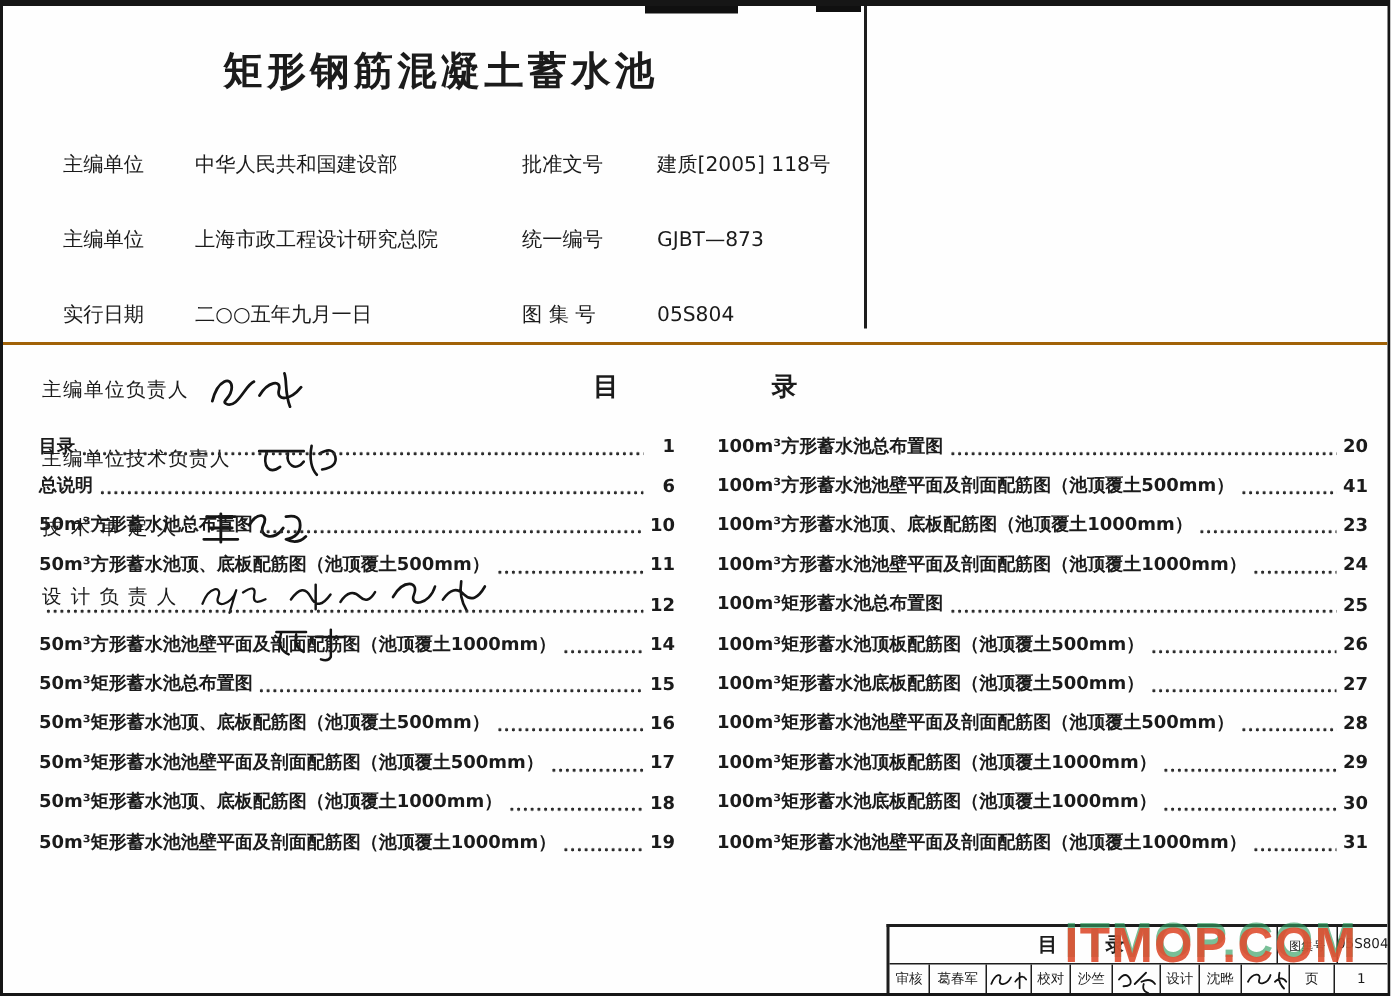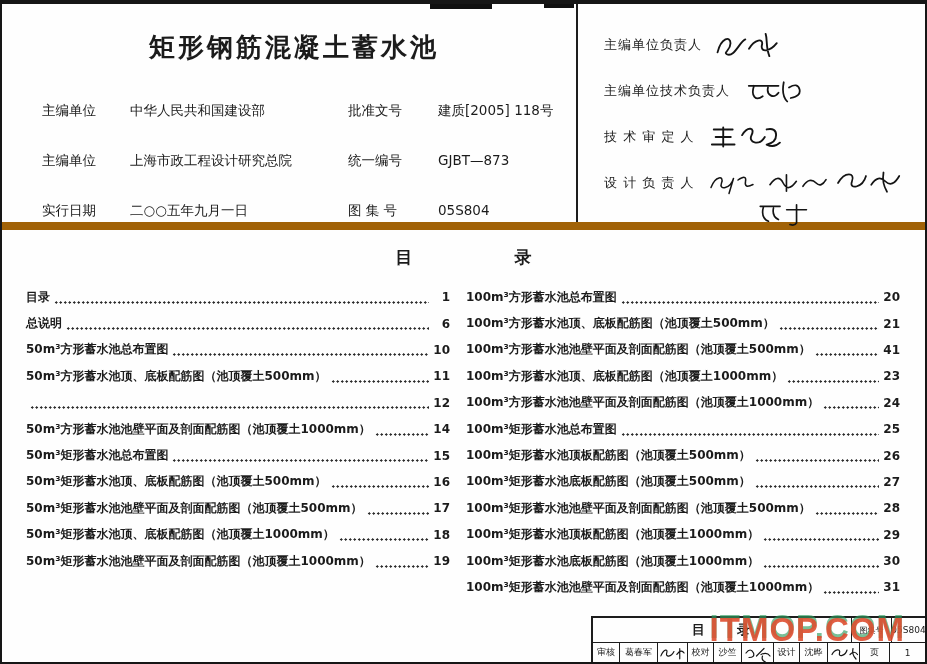--- a/index.html
+++ b/index.html
@@ -9,21 +9,21 @@
     color:#1b1b1b;
     -webkit-font-smoothing:antialiased;
   }
   .page {
     position:relative; width:927px; height:664px; background:#fefefe;
     border:2px solid #161616; border-top-width:4px; overflow:hidden;
   }
   .scan-mark { position:absolute; background:#101010; }
 
   
-  .header { display:flex; height:226px; border-bottom:8px solid #a16207; }
+  .header { display:flex; height:226px; border-bottom:2px solid #a16207;flex-direction:column; }
   .header-left { width:576px; border-right:2px solid #1d1d1d; padding:16px 30px 0 40px; }
   .doc-title {
     text-align:center; font-size:26px; font-weight:bold; letter-spacing:3px; margin-top:10px;
   }
   .info-grid {
     margin-top:36px; display:grid;
     grid-template-columns:88px 218px 90px auto;
     row-gap:32px; font-size:13.5px; line-height:18px; white-space:nowrap;
   }
   .header-right { flex:1; padding:18px 8px 0 26px; font-size:13px;border-radius:16px; }
@@ -31,21 +31,21 @@
   .sig-row .lbl { flex:none; margin-right:10px; letter-spacing:1px; }
   .sig { flex:none; overflow:visible; }
   .sig path { fill:none; stroke:#141414; stroke-width:2; stroke-linecap:round; stroke-linejoin:round; }
   .sig-sub { margin:-8px 0 0 148px; }
 
   
   .toc { padding:16px 0 0 0; }
   .toc-heading { text-align:center; font-size:17px; font-weight:bold; height:24px; margin-bottom:14px; }
   .toc-cols { display:flex; padding-left:24px; }
   .toc-col { width:424px;font-weight:bold; }
-  .toc-col + .toc-col { margin-left:16px; width:434px; }
+  .toc-col + .toc-col { margin-left:28px; width:434px; }
   .toc-entry { display:flex; align-items:center; height:26.4px; font-size:12px; white-space:nowrap; }
   .toc-entry .t { flex:none; }
   .toc-entry .leader {
     flex:1 1 auto; min-width:6px; height:3px; margin:10px 3px 0 4px;
     background-image:radial-gradient(circle,#2b2b2b 1.1px,transparent 1.25px);
     background-size:4.5px 3px; background-repeat:repeat-x; background-position:left center;
   }
   .toc-entry .p { flex:none; min-width:18px; text-align:right; }
 
   
@@ -215,25 +215,20 @@
           </div>
         </div>
       <div class="toc-col">
 
           <div class="toc-entry">
             <span class="t">100m³方形蓄水池总布置图</span>
             <span class="leader"></span>
             <span class="p">20</span>
           </div>
 
-          <div class="toc-entry">
-            <span class="t">100m³方形蓄水池顶、底板配筋图（池顶覆土500mm）</span>
-            <span class="leader"></span>
-            <span class="p">21</span>
-          </div>
 
           <div class="toc-entry">
             <span class="t">100m³方形蓄水池池壁平面及剖面配筋图（池顶覆土500mm）</span>
             <span class="leader"></span>
             <span class="p">41</span>
           </div>
 
           <div class="toc-entry">
             <span class="t">100m³方形蓄水池顶、底板配筋图（池顶覆土1000mm）</span>
             <span class="leader"></span>

